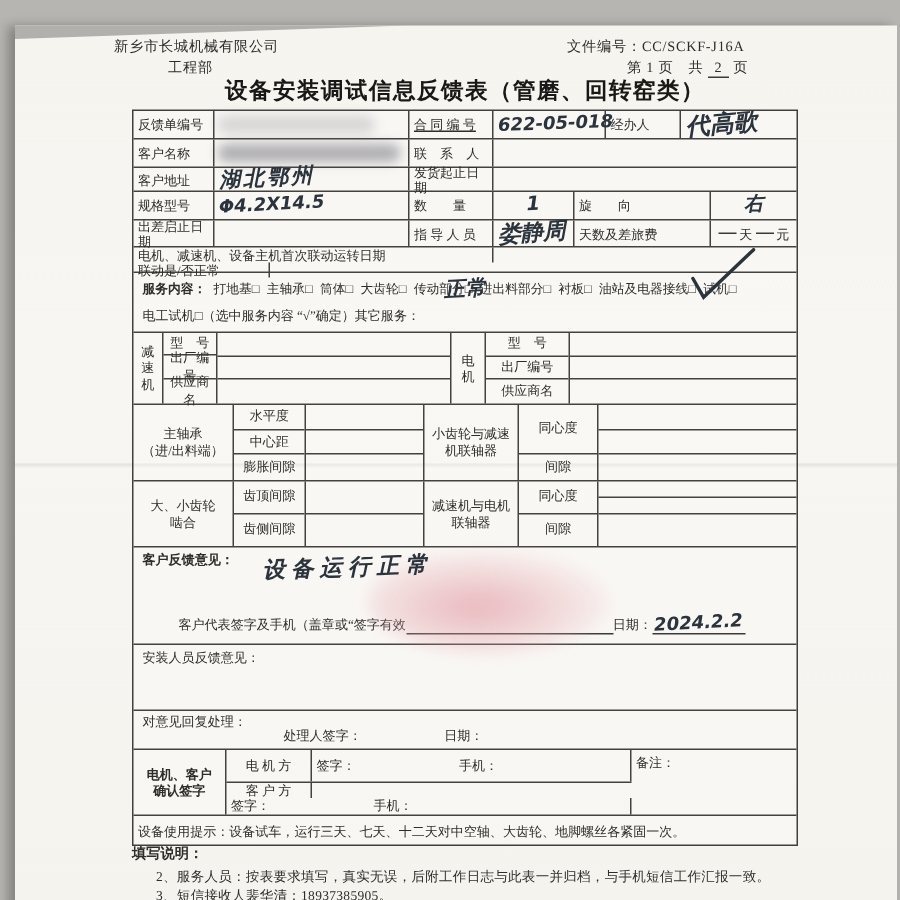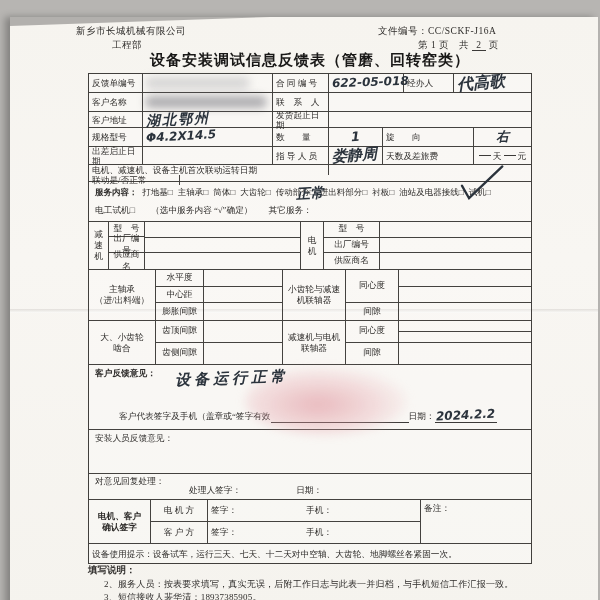--- a/index.html
+++ b/index.html
@@ -51,21 +51,21 @@
   }
   .sc:last-child{border-bottom:none;}
   .grp{justify-content:center;text-align:center;white-space:pre-line;line-height:1.25;}
   .hw{
     display:inline-block;font-family:"DejaVu Sans", sans-serif;
     font-style:italic;font-weight:600;color:#2b333c;white-space:nowrap;
     transform:rotate(-3deg);z-index:3;
   }
   .uline{display:inline-block;border-bottom:1px solid #3c3a38;}
   .svc-l1{display:flex;justify-content:space-between;align-items:center;padding:2px 40px 0 6px;font-size:8.5px;height:19px;box-sizing:border-box;}
-  .svc-l2{display:flex;gap:16px;align-items:center;padding:0 6px;font-size:8.7px;height:19px;}
+  .svc-l2{display:flex;gap:0;align-items:center;padding:0 6px;font-size:8.7px;height:19px;}
   .blur-redact{position:absolute;filter:blur(4px);border-radius:8px;z-index:2;}
   .stamp{
     position:absolute;left:235px;top:350px;width:162px;height:68px;border-radius:50%;
     background:radial-gradient(ellipse at 45% 55%, rgba(216,120,132,.48) 0%, rgba(228,160,168,.36) 40%, rgba(238,198,200,.18) 68%, rgba(240,210,210,0) 78%);
     filter:blur(5px);z-index:2;
   }
   .notes{position:absolute;left:78px;top:547px;width:460px;font-size:9px;line-height:13px;}
   .notes .nt{font-weight:bold;font-size:9.5px;margin-bottom:1px;}
   .notes .ni{margin-left:16px;letter-spacing:.2px;}
   .checkmark{position:absolute;left:445px;top:144px;z-index:4;transform:rotate(4deg);}
@@ -94,21 +94,21 @@
     <svg width="52" height="44" viewBox="0 0 52 44">
       <path d="M7 26 L15 38 L46 4" stroke="#2b333c" stroke-width="2.3" fill="none" stroke-linecap="round"></path>
     </svg>
   </div>
 
   <div class="tbl">
 
     <div class="row" style="height:19px;">
       <div class="c" style="width:54px;">反馈单编号</div>
       <div class="c" style="width:130px;"></div>
-      <div class="c" style="width:56px;">合 同 编 号</div>
+      <div class="c" style="width:56px;text-decoration:underline;">合 同 编 号</div>
       <div class="c" style="width:75px;">
         <span class="hw" style="font-size:12px;transform:rotate(-2deg);">622-05-018</span>
       </div>
       <div class="c" style="width:50px;">经办人</div>
       <div class="c last" style="flex:1;">
         <span class="hw" style="font-size:16px;transform:rotate(-5deg);">代高歌</span>
       </div>
     </div>
 
     <div class="row" style="height:19px;">
@@ -292,21 +292,21 @@
       <div class="c grp" style="width:62px;font-weight:bold;">电机、客户
 确认签字</div>
       <div style="flex:1;display:flex;flex-direction:column;">
         <div style="display:flex;height:22px;border-bottom:1px solid #44423f;box-sizing:border-box;">
           <div class="c" style="width:57px;justify-content:center;">电 机 方</div>
           <div class="c" style="flex:1;">
             <span style="display:inline-block;width:95px;">签字：</span>
             <span>手机：</span>
           </div>
         </div>
-        <div style="display:flex;height:22px;box-sizing:border-box;">
+        <div style="display:flex;height:22px;box-sizing:border-box;flex-direction:column;">
           <div class="c" style="width:57px;justify-content:center;">客 户 方</div>
           <div class="c" style="flex:1;">
             <span style="display:inline-block;width:95px;">签字：</span>
             <span>手机：</span>
           </div>
         </div>
       </div>
       <div class="c last" style="width:110px;align-items:flex-start;padding-top:3px;">备注：</div>
     </div>
 

